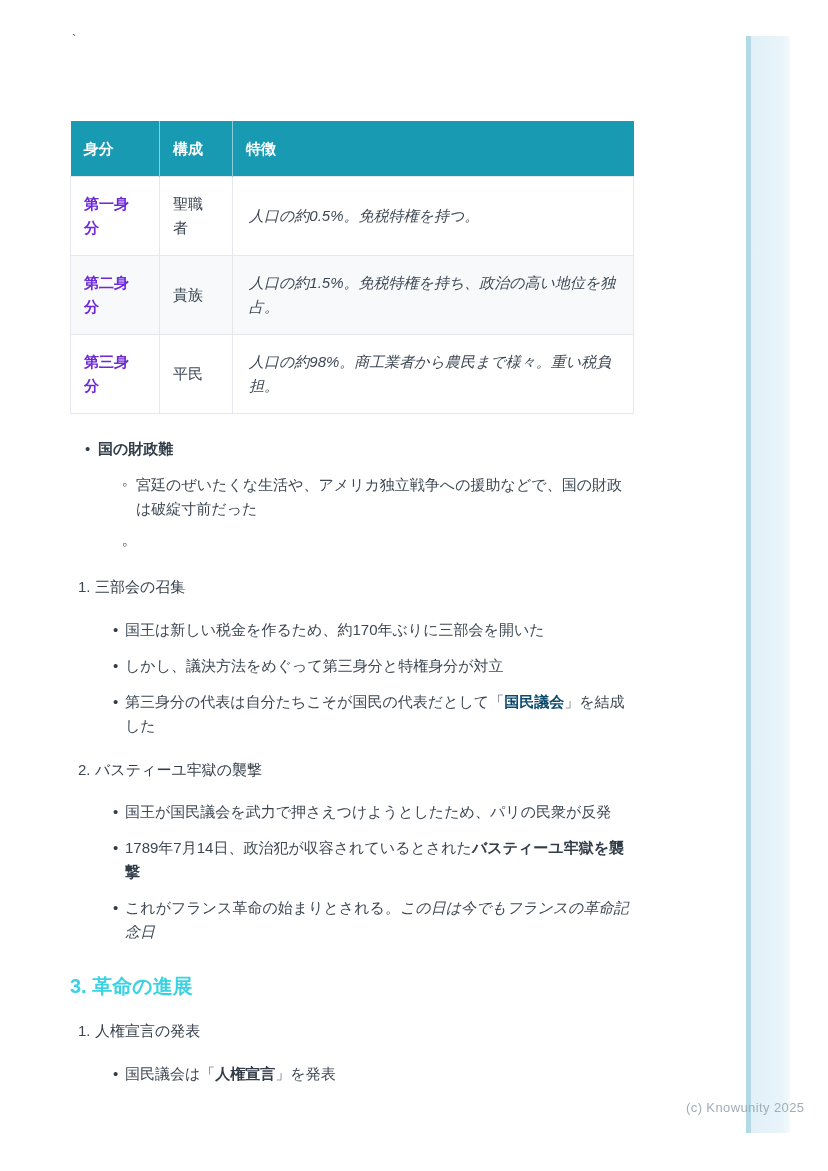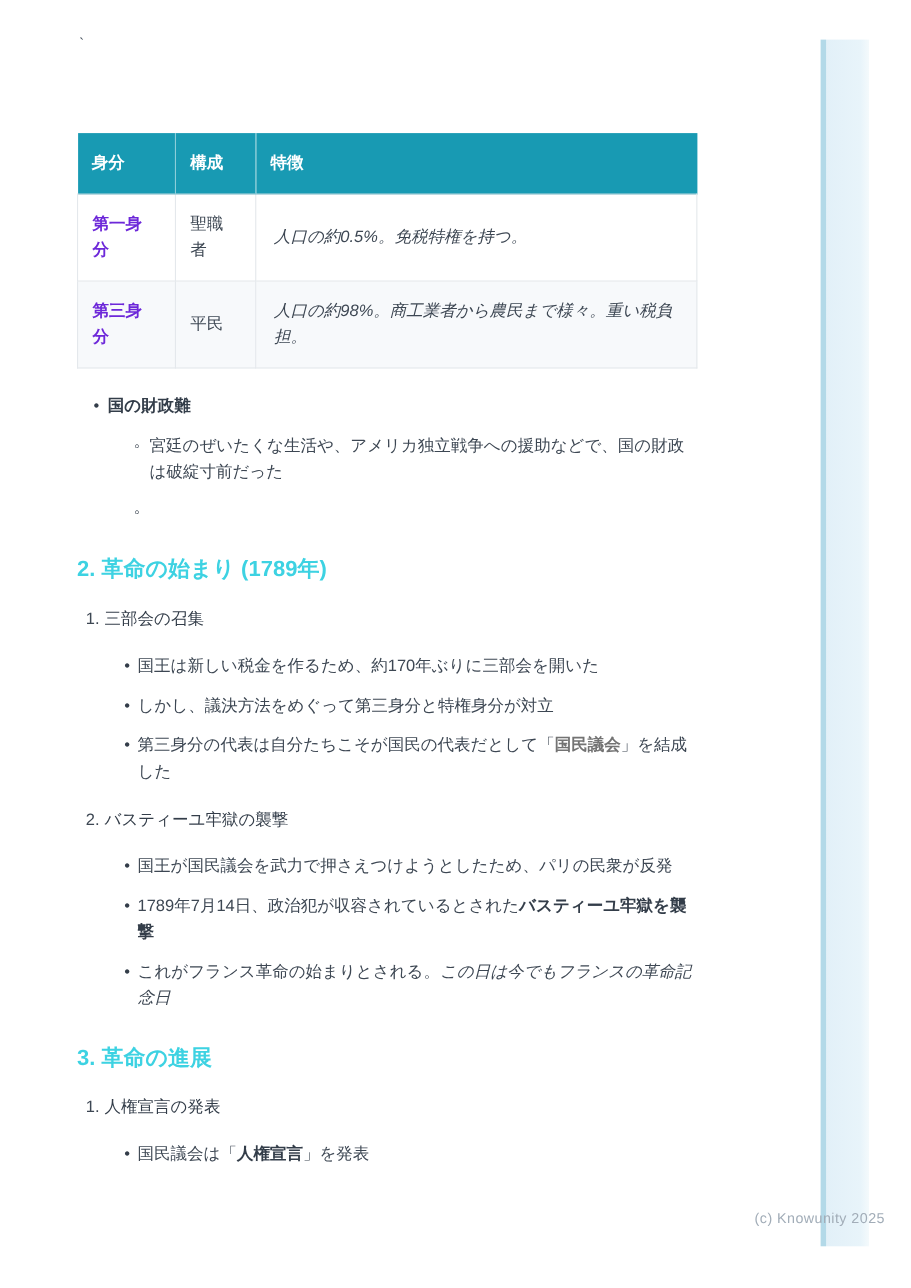--- a/index.html
+++ b/index.html
@@ -94,20 +94,25 @@
           <th>特徴</th>
         </tr>
       </thead>
       <tbody>
         <tr>
           <td class="estate-cell">第一身分</td>
           <td>聖職者</td>
           <td class="features-cell">人口の約0.5%。免税特権を持つ。</td>
         </tr>
         <tr>
+          <td class="estate-cell">第二身分</td>
+          <td>貴族</td>
+          <td class="features-cell">人口の約1.5%。免税特権を持ち、政治の高い地位を独占。</td>
+        </tr>
+        <tr>
           <td class="estate-cell">第三身分</td>
           <td>平民</td>
           <td class="features-cell">人口の約98%。商工業者から農民まで様々。重い税負担。</td>
         </tr>
       </tbody>
     </table>
 
     <div class="finance">
       <div class="li l1">
         <span class="marker">•</span>
@@ -115,38 +120,37 @@
       </div>
       <div class="li l2">
         <span class="marker">◦</span>
         <span class="txt">宮廷のぜいたくな生活や、アメリカ独立戦争への援助などで、国の財政は破綻寸前だった</span>
       </div>
       <div class="li l2">
         <span class="marker">◦</span>
       </div>
     </div>
 
-    <div class="heading-accent">2. 革命の始まり (1789年)</div>
 
     <div class="numtitle">
       <span class="num">1.</span>
       <span class="ntxt">三部会の召集</span>
     </div>
     <div class="sublist">
       <div class="li l3">
         <span class="marker">•</span>
         <span class="txt"><span>国王は新しい税金を作るため、約170年ぶりに三部会を開いた</span></span>
       </div>
       <div class="li l3">
         <span class="marker">•</span>
         <span class="txt"><span>しかし、議決方法をめぐって第三身分と特権身分が対立</span></span>
       </div>
       <div class="li l3">
         <span class="marker">•</span>
-        <span class="txt"><span>第三身分の代表は自分たちこそが国民の代表だとして「</span><span style="font-weight: 700; color: #737373;">国民議会</span><span>」を結成した</span></span>
+        <span class="txt"><span>第三身分の代表は自分たちこそが国民の代表だとして「</span><span style="font-weight: 700; color: #0c4a6e;">国民議会</span><span>」を結成した</span></span>
       </div>
     </div>
 
     <div class="numtitle">
       <span class="num">2.</span>
       <span class="ntxt">バスティーユ牢獄の襲撃</span>
     </div>
     <div class="sublist">
       <div class="li l3">
         <span class="marker">•</span>

